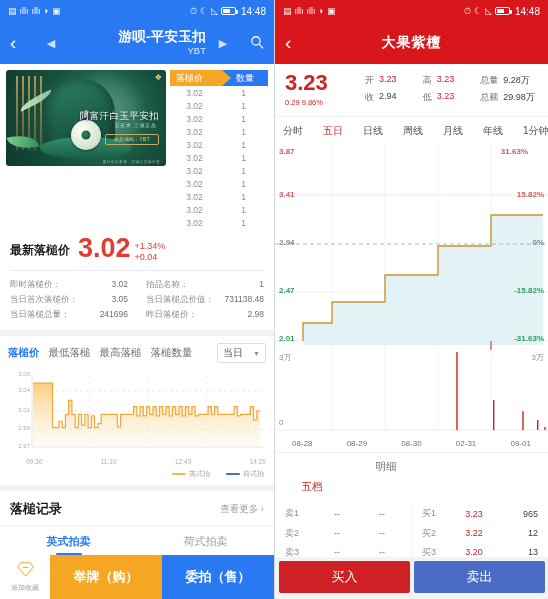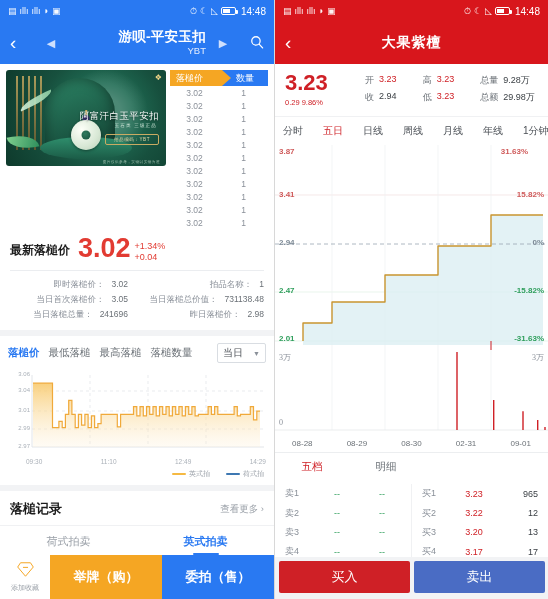--- a/index.html
+++ b/index.html
@@ -154,21 +154,21 @@
     background: #fff;
   }
   .latest-label { font-size: 12px; color: #1c1c1c; font-weight: bold; margin-bottom: 3px; }
   .latest-price { font-size: 27px; color: #e23b32; font-weight: bold; margin-left: 8px; line-height: 1; }
   .latest-chg { margin-left: 4px; line-height: 1.15; }
   .latest-chg div { font-size: 9px; color: #e23b32; }
   .divider { height: 1px; background: #ebedf0; margin: 0 10px; }
 
   
   .stats { display: flex; flex-wrap: wrap; padding: 6px 10px 8px 10px; background: #fff; }
-  .stat { width: 50%; display: flex; justify-content: flex-end; font-size: 8.5px; color: #8a9099; padding: 1.5px 0; gap: 7px; }
+  .stat { width: 50%; display: flex; justify-content: space-between; font-size: 8.5px; color: #8a9099; padding: 1.5px 0; gap: 7px; }
   .stat .v { color: #6b7177; }
   .stat.left { padding-right: 9px; }
   .stat.right { padding-left: 9px; }
 
   .gap { height: 6px; background: #f2f3f5; }
 
   
   .chart-tabs {
     display: flex; align-items: center; padding: 7px 8px 4px 8px;
     background: #fff; gap: 9px;
@@ -259,28 +259,28 @@
     display: flex; background: #fff; border-top: 1px solid #f0f1f3;
     padding: 7px 6px 7px 8px; gap: 20px; align-items: center;
   }
   .rt { font-size: 10px; color: #4a4f55; cursor: pointer; white-space: nowrap; }
   .rt.active { color: #cf2026; }
 
   .rchart-wrap { background: #fff; position: relative; }
   .rchart { position: relative; height: 205px; }
   .rchart svg { display: block; }
   .rlab { position: absolute; font-size: 8px; font-weight: bold; }
-  .rvol { position: relative; height: 88px; background: #fff; font-family: Liberation Serif, serif; }
+  .rvol { position: relative; height: 88px; background: #fff; }
   .rvol svg { display: block; }
   .rx { display: flex; justify-content: space-around; padding: 1px 0 4px 0; background: #fff; }
   .rx span { font-size: 8px; color: #6b7177; }
 
   .ob-tabs { display: flex; background: #fff; border-top: 1px solid #eceef0; padding: 7px 0 6px 0; }
   .obtab { width: 74px; text-align: center; font-size: 10.5px; color: #6b7177; cursor: pointer; }
-  .obtab.active { color: #cf2026; }
+  .obtab.active { color: #cf2026; margin-top: 20px; }
   .ob { display: flex; background: #fff; padding: 4px 0 6px 0; }
   .ob-half { flex: 1; padding: 0 10px; }
   .ob-half.l { border-right: 1px solid #f0f1f3; }
   .ob-row { display: flex; align-items: center; font-size: 9px; padding: 3.2px 0; }
   .ob-k { width: 26px; color: #8a9099; }
   .ob-p { flex: 1; text-align: center; color: #cf2026; }
   .ob-p.sell { color: #2e9e5b; }
   .ob-q { width: 38px; text-align: right; color: #3b4045; }
   .ob-q.dash { color: #2e9e5b; text-align: center; }
 
@@ -516,22 +516,22 @@
     </div>
 
     <div class="gap"></div>
 
     <div class="card">
       <div class="rec-head">
         <span class="rec-title">落槌记录</span>
         <span class="rec-more">查看更多 ›</span>
       </div>
       <div class="rec-tabs">
+        <div class="rtab active">英式拍卖</div>
         <div class="rtab">荷式拍卖</div>
-        <div class="rtab active">英式拍卖</div>
       </div>
       <div class="rtable">
         <div class="rthead">
           <span class="col1">拍品名称</span>
           <span class="col2">拍品代码</span>
           <span class="col3">落槌价</span>
           <span class="col4">落槌数量</span>
           <span class="col5">落槌时间</span>
         </div>
         <div id="record-rows">

